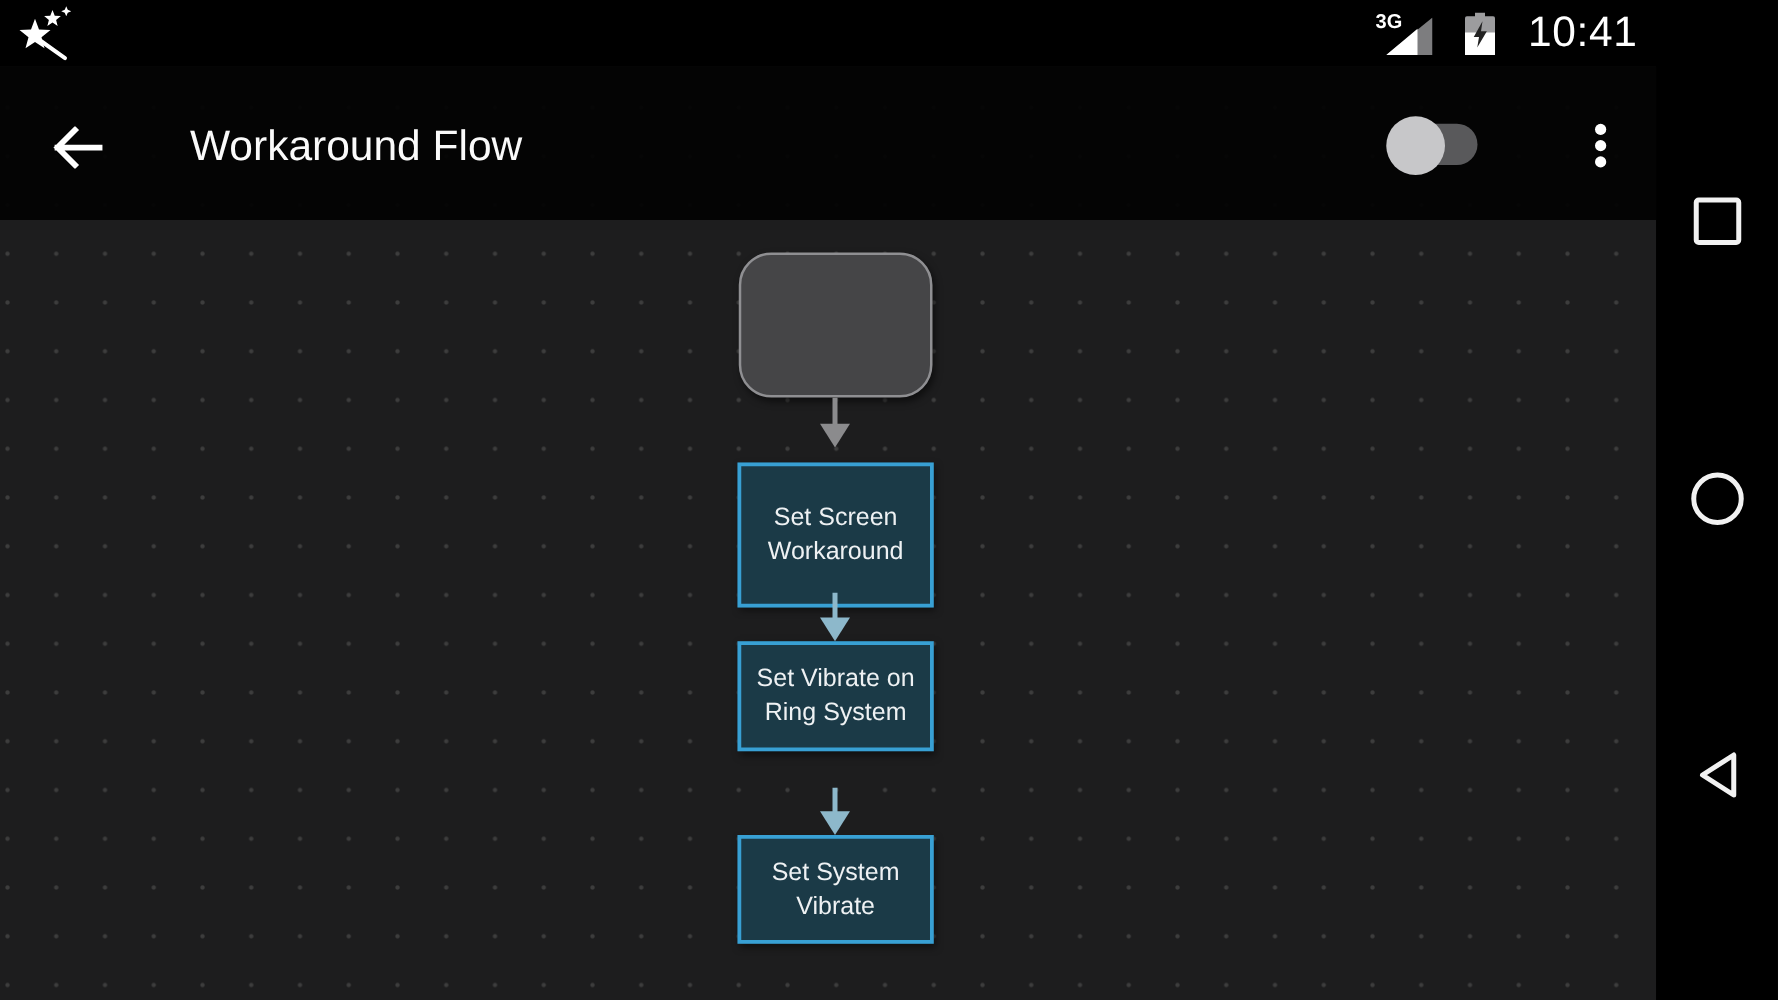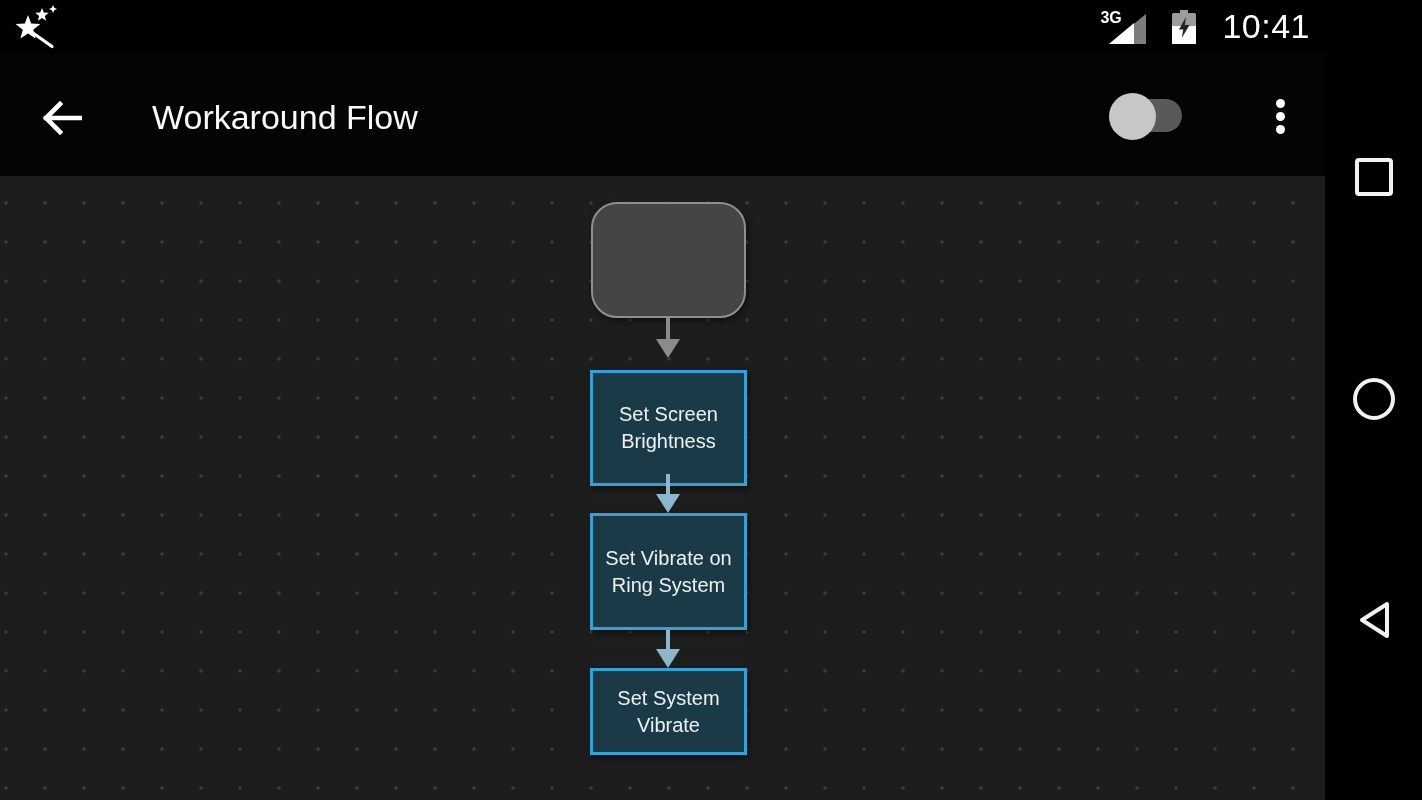--- a/index.html
+++ b/index.html
@@ -45,41 +45,41 @@
   
   .start-block { position:absolute; left:591px; top:149px; width:155px; height:116px;
                  background:#454547; border:2px solid #8f8f92; border-radius:26px;
                  box-shadow:2px 3px 6px rgba(0,0,0,0.5); }
   .action-block { position:absolute; left:590px; width:157px;
                   background:#1b3a47; border:3px solid #38a0d4;
                   box-shadow:2px 3px 6px rgba(0,0,0,0.5);
                   display:flex; flex-direction:column; align-items:center; justify-content:center;
                   color:#eef1f3; font-size:20px; line-height:27px; text-align:center; }
   #block-1 { top:305px; height:116px;margin-top:12px; }
-  #block-2 { top:460px; height:117px; }
+  #block-2 { top:460px; height:88px; }
   #block-3 { top:615px; height:87px; }
   .connector { position:absolute; left:654px; }
 </style>
 </head>
 <body>
 
 <div id="screen">
 
   <div id="canvas">
 
     <div class="start-block"></div>
 
     <svg class="connector" style="top:265px" width="28" height="40" viewBox="0 0 28 40">
       <line x1="14" y1="0" x2="14" y2="22" stroke="#8b8b8d" stroke-width="4"></line>
       <polygon points="2,21 26,21 14,40" fill="#8b8b8d"></polygon>
     </svg>
 
     <div id="block-1" class="action-block">
       <span>Set Screen</span>
-      <span>Brightness</span>
+      <span>Workaround</span>
     </div>
 
     <svg class="connector" style="top:421px" width="28" height="39" viewBox="0 0 28 39">
       <line x1="14" y1="0" x2="14" y2="21" stroke="#8db8cb" stroke-width="4"></line>
       <polygon points="2,20 26,20 14,39" fill="#8db8cb"></polygon>
     </svg>
 
     <div id="block-2" class="action-block">
       <span>Set Vibrate on</span>
       <span>Ring System</span>

